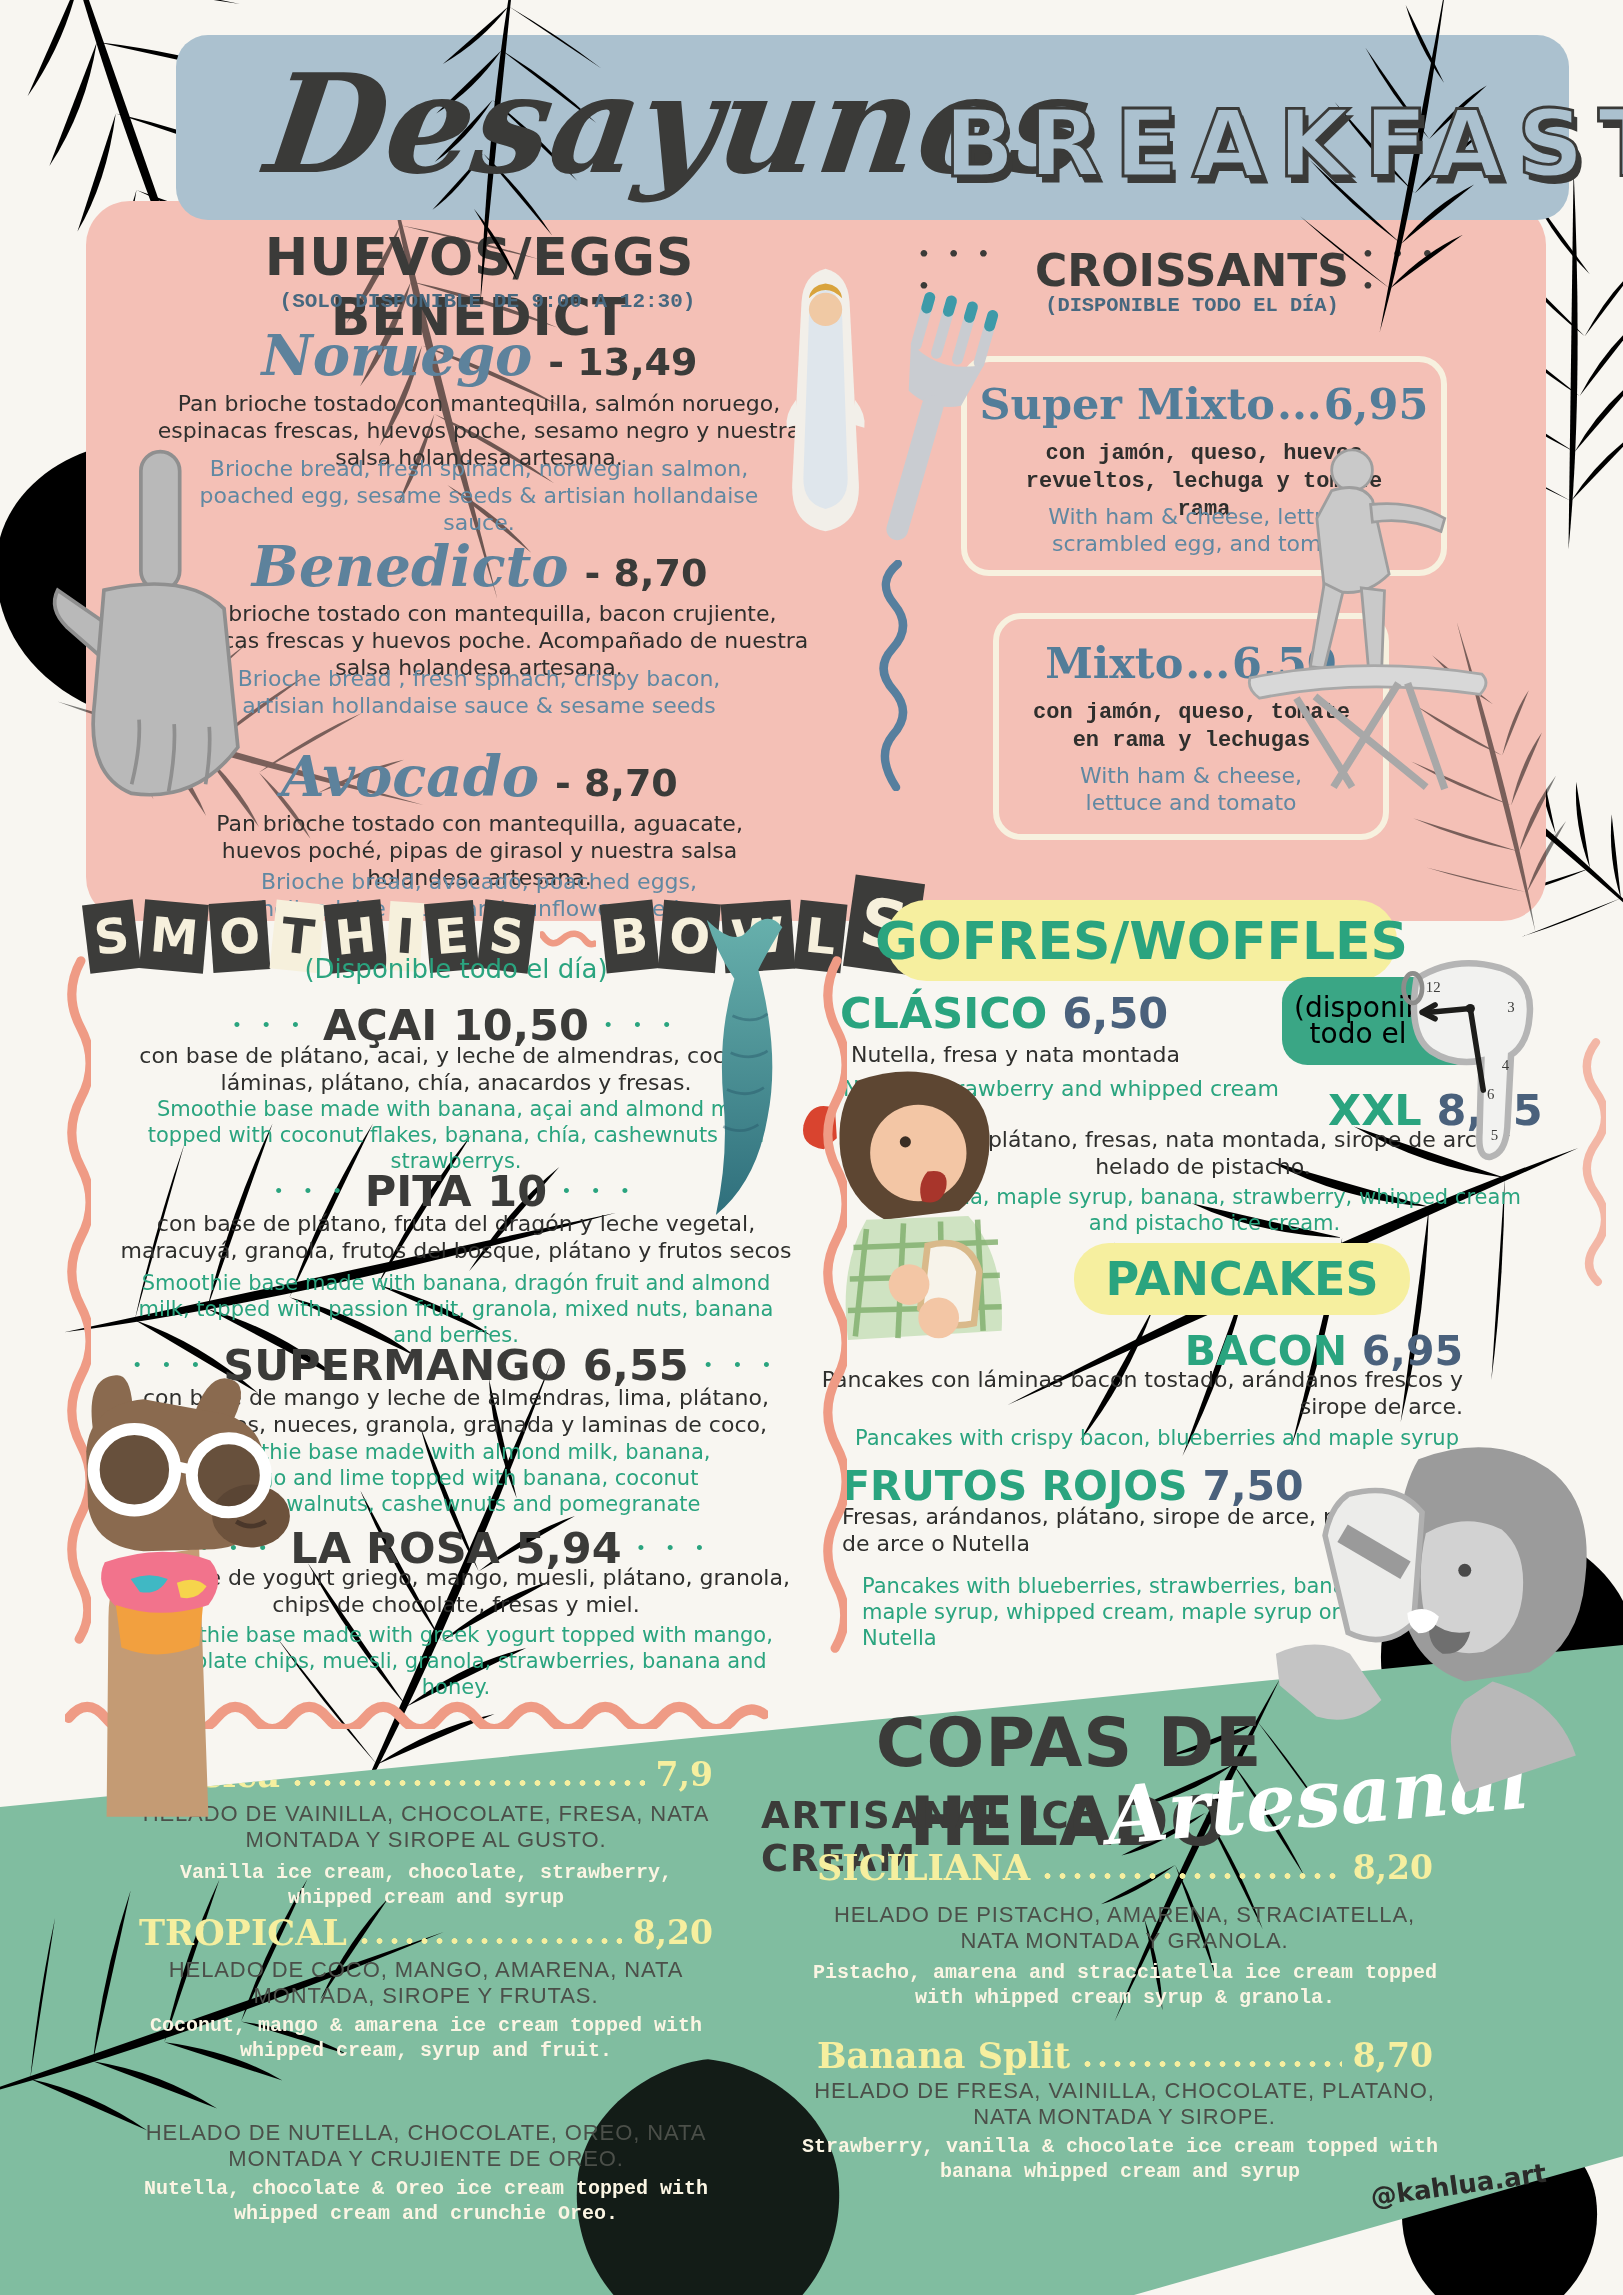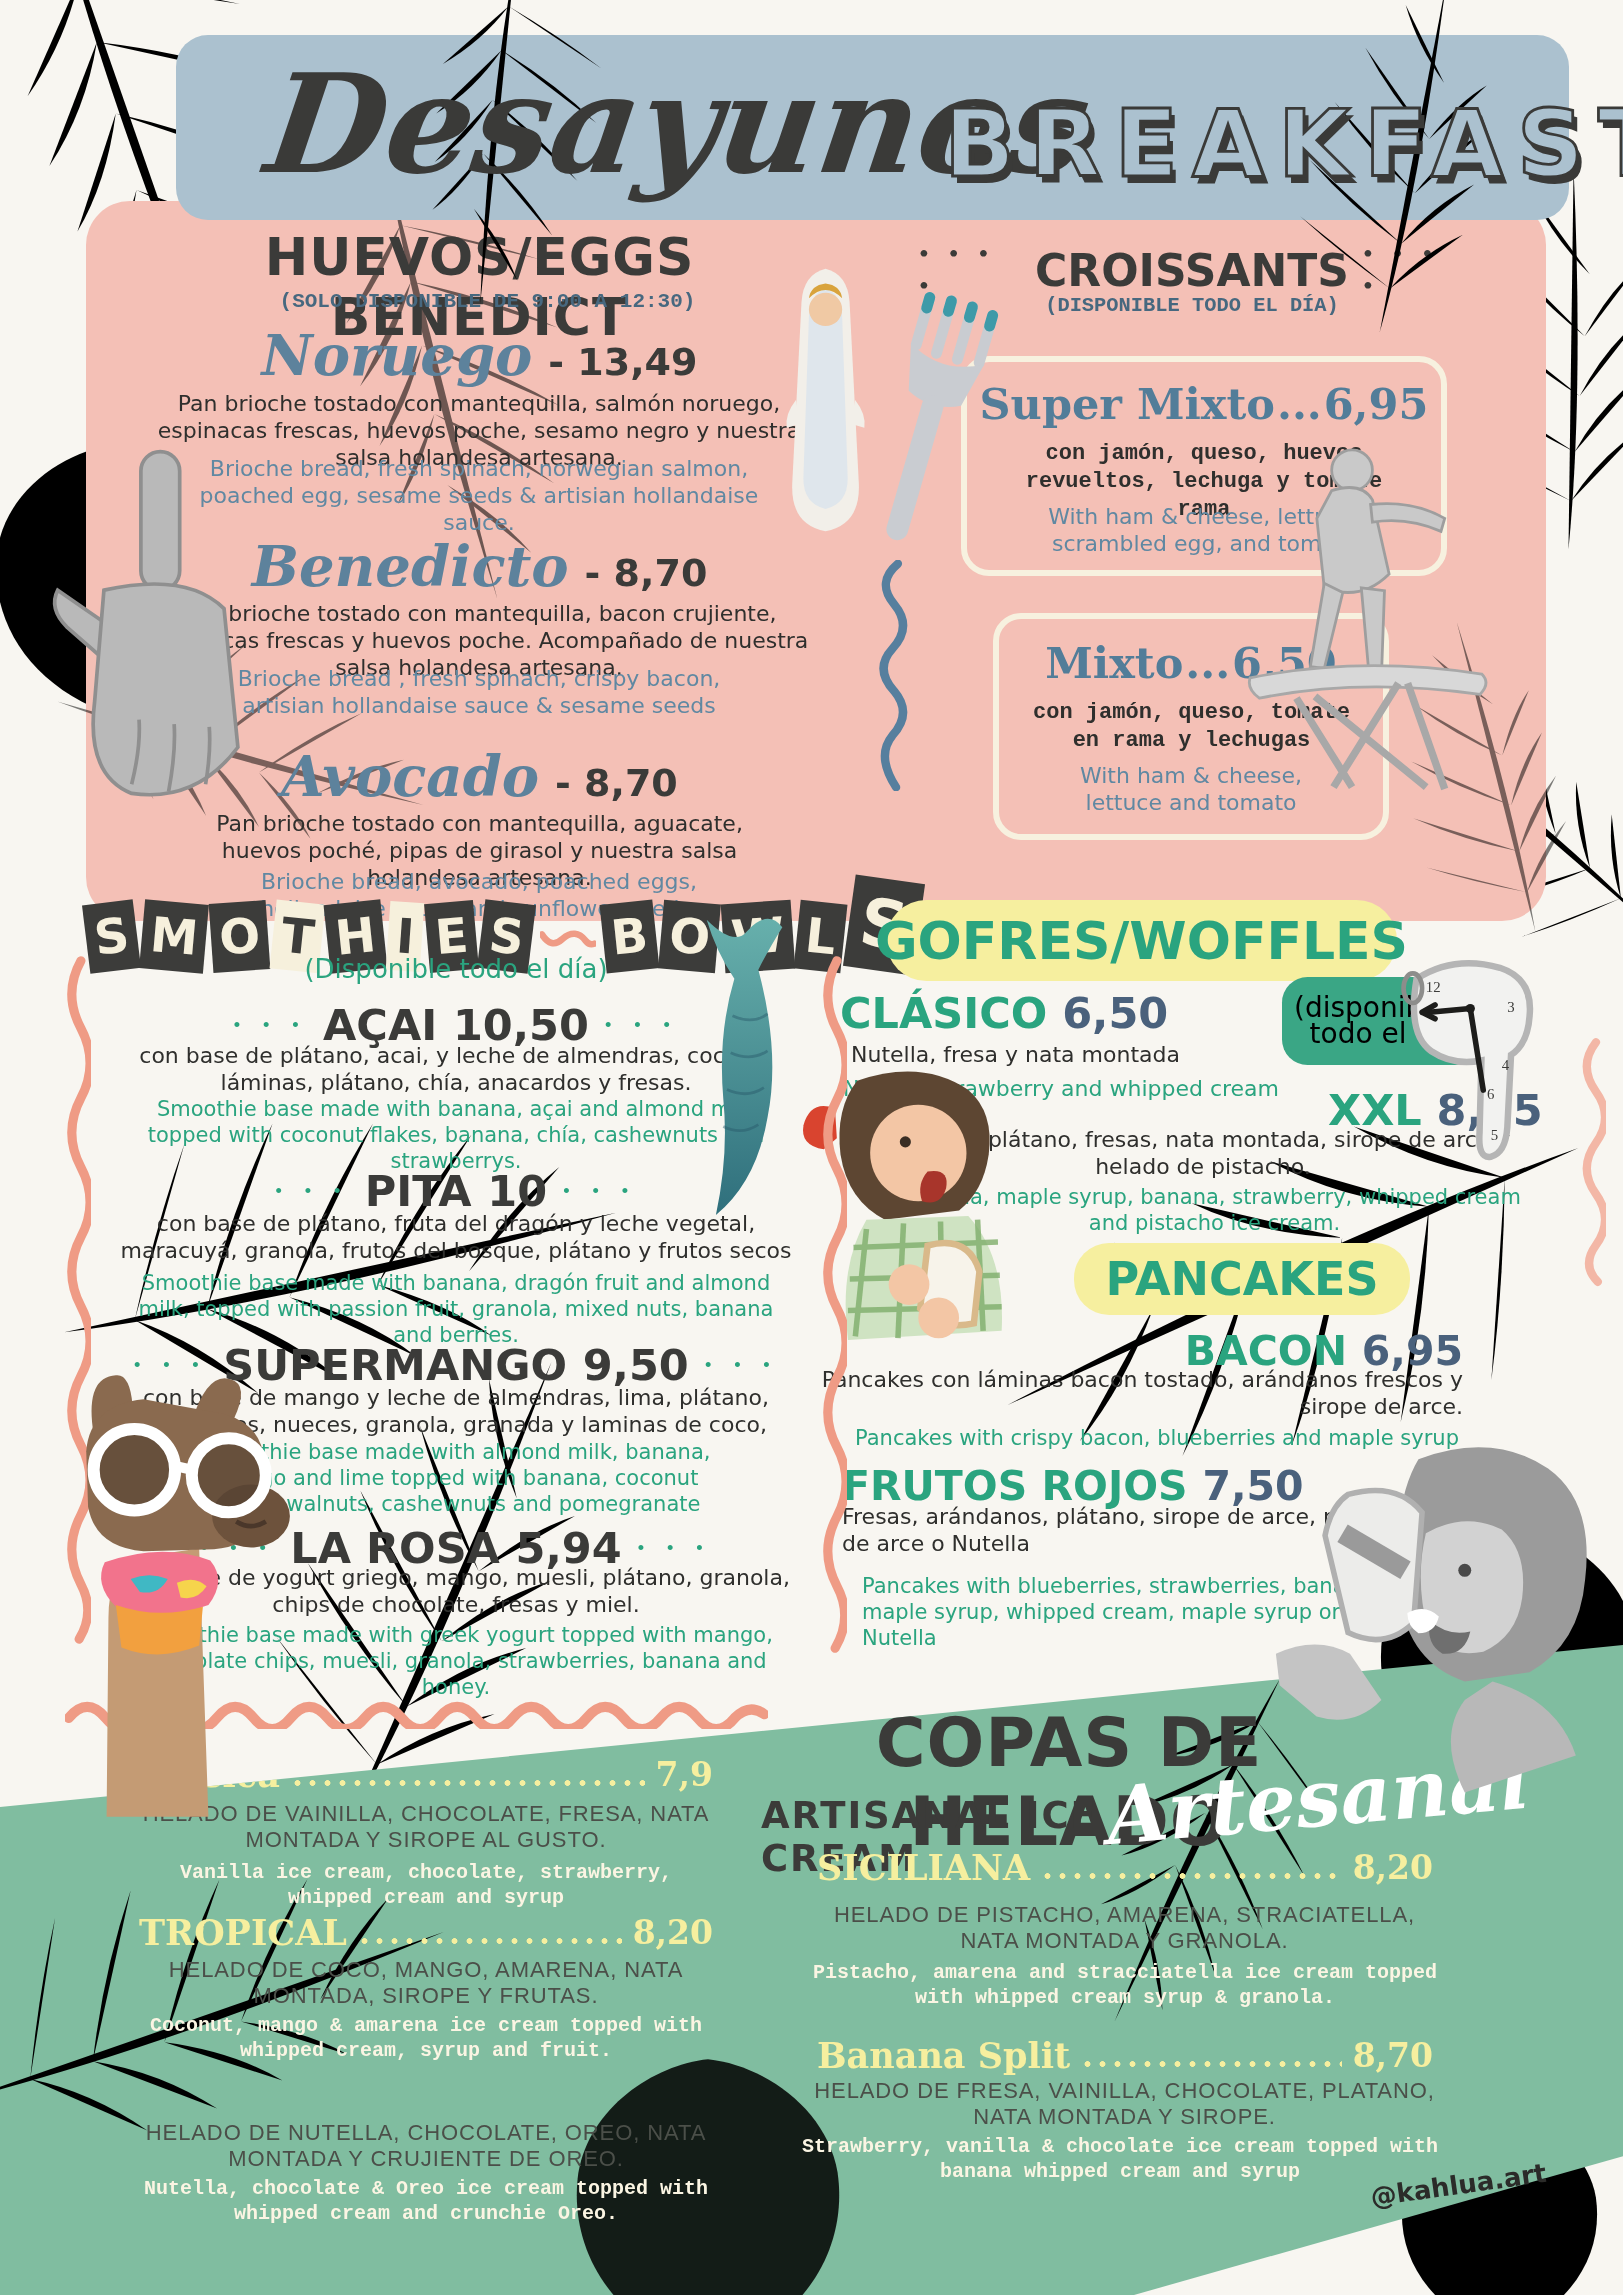--- a/index.html
+++ b/index.html
@@ -292,21 +292,21 @@
     <span class="disp nm">PITA</span>
     <span class="disp nm">10</span>
     <span class="gdots">• • •</span>
   </div>
   <div class="abs hand center sdesc" style="top:1210px">con base de plátano, fruta del dragón y leche vegetal, maracuyá, granola, frutos del bosque, plátano y frutos secos</div>
   <div class="abs hand center sdesc en" style="top:1270px">Smoothie base made with banana, dragón fruit and almond milk, topped with passion fruit, granola, mixed nuts, banana and berries.</div>
 
   <div class="abs sm-head" style="top:1340px">
     <span class="gdots">• • •</span>
     <span class="disp nm">SUPERMANGO</span>
-    <span class="disp nm">9,50</span>
+    <span class="disp nm">6,55</span>
     <span class="gdots">• • •</span>
   </div>
   <div class="abs hand center sdesc" style="top:1384px">con base de mango y leche de almendras, lima, plátano, anacardos, nueces, granola, granada y laminas de coco,</div>
   <div class="abs hand center sdesc en" style="top:1439px;left:183px;width:546px">Smoothie base made with almond milk, banana, mango and lime topped with banana, coconut flakes, walnuts, cashewnuts and pomegranate</div>
 
   <div class="abs sm-head" style="top:1523px">
     <span class="gdots">• • •</span>
     <span class="disp nm">LA ROSA</span>
     <span class="disp nm">5,94</span>
     <span class="gdots">• • •</span>

